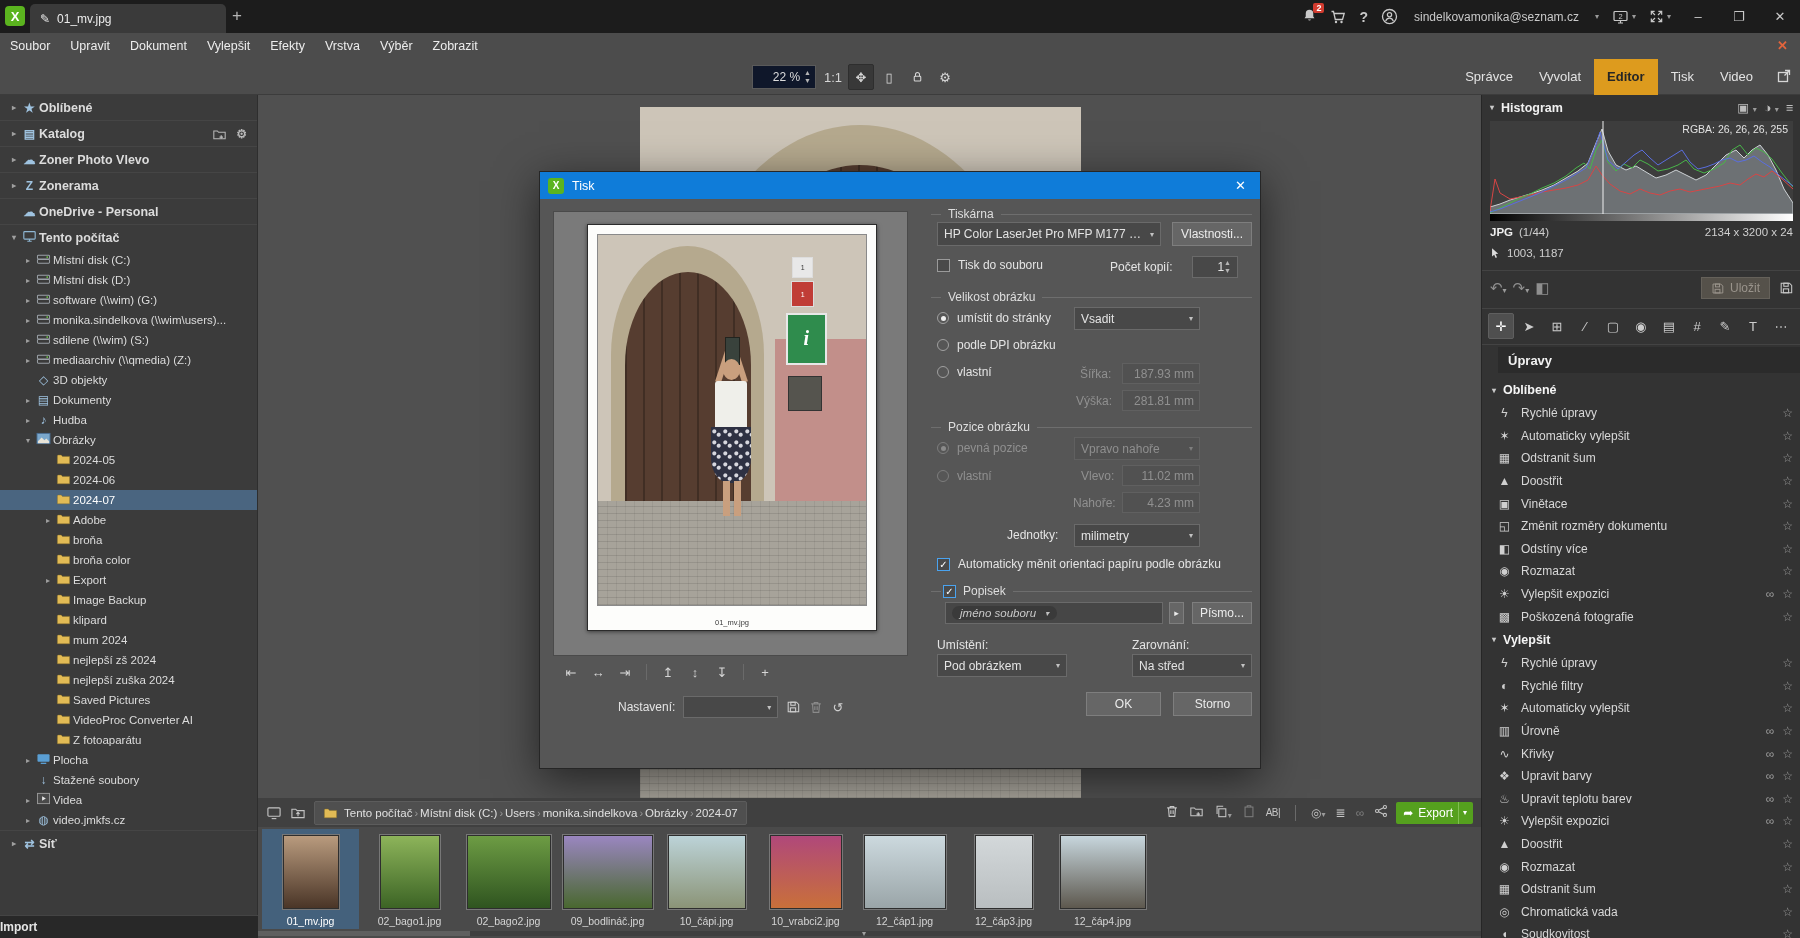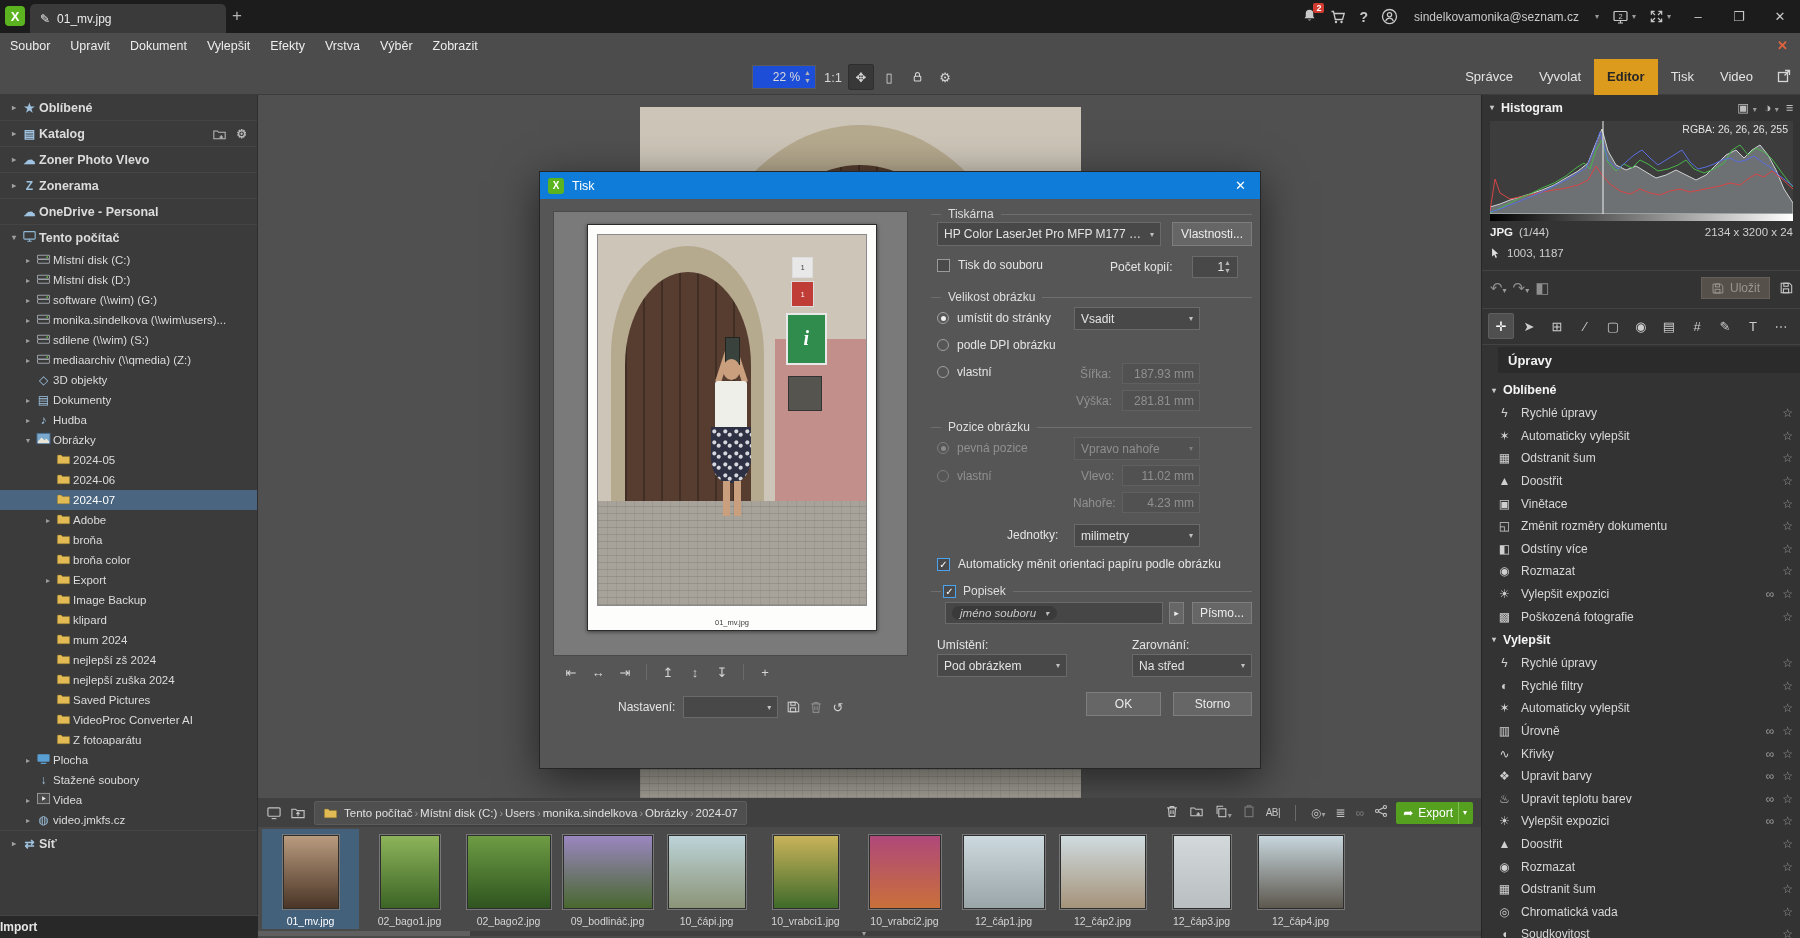--- a/index.html
+++ b/index.html
@@ -25,21 +25,21 @@
   #menubar{left:0;top:33px;width:1800px;height:26px;background:#4c4c4c;display:flex;align-items:center;}
   .mitem{padding:0 10px;line-height:26px;color:#ededed;font-size:12.5px;}
   #close-doc{position:absolute;right:12px;top:33px;line-height:26px;color:#e2643c;font-size:13px;font-weight:bold;}
   
   #toolbar{left:0;top:59px;width:1800px;height:36px;background:#4c4c4c;border-bottom:1px solid #3c3c3c;box-sizing:border-box;}
   #search-box{left:0;top:59px;width:258px;height:36px;background:#3a3a3a;display:flex;align-items:center;}
   #search-box input{flex:1;background:transparent;border:none;outline:none;color:#cfcfcf;
          font-family:"Liberation Sans",sans-serif;font-size:12px;padding:0 8px;}
   #search-box input::placeholder{color:#8f8f8f;}
   #zoom-cluster{left:752px;top:64px;height:26px;display:flex;align-items:center;gap:4px;}
-  #zoom-field{width:64px;height:24px;background:#1d4ed8;border:1px solid #5a5a5a;display:flex;
+  #zoom-field{width:64px;height:24px;background:#0f172a;border:1px solid #5a5a5a;display:flex;
         align-items:center;justify-content:flex-end;padding:0 4px;color:#dcdcdc;gap:4px;box-sizing:border-box;}
   .stepper{display:flex;flex-direction:column;font-size:7px;color:#b5b5b5;line-height:1.1;}
   .tbtn{width:26px;height:26px;display:flex;align-items:center;justify-content:center;color:#d6d6d6;
         font-size:13px;border-radius:2px;}
   .tbtn.active{background:#383838;border:1px solid #2e2e2e;box-sizing:border-box;}
   #modes{right:34px;top:59px;height:36px;display:flex;align-items:center;}
   .mode{padding:0 13px;line-height:36px;color:#e3e3e3;font-size:13px;}
   .mode.active{background:#dd9b1e;color:#262626;font-weight:bold;}
   #ext-icon{position:absolute;right:8px;top:68px;color:#d6d6d6;}
   
@@ -1090,36 +1090,28 @@
         </div>
         <div class="thumb">
           <div class="timg" style="width:88px;background:linear-gradient(180deg,#9a86c0,#49682f);"></div>
           <div class="tname">09_bodlináč.jpg</div>
         </div>
         <div class="thumb">
           <div class="timg" style="width:76px;background:linear-gradient(180deg,#bcd3d8,#8b9477);"></div>
           <div class="tname">10_čápi.jpg</div>
         </div>
         <div class="thumb">
-          <div class="timg" style="width:64px;background:linear-gradient(180deg,#c9b35a,#3f6b2a);"></div>
-          <div class="tname">10_vrabci1.jpg</div>
-        </div>
-        <div class="thumb">
           <div class="timg" style="width:70px;background:linear-gradient(180deg,#b0487a,#c9703a);"></div>
           <div class="tname">10_vrabci2.jpg</div>
         </div>
         <div class="thumb">
           <div class="timg" style="width:80px;background:linear-gradient(180deg,#ccd9de,#9aa5a8);"></div>
           <div class="tname">12_čáp1.jpg</div>
         </div>
         <div class="thumb">
-          <div class="timg" style="width:84px;background:linear-gradient(180deg,#cfdbdf,#a5937a);"></div>
-          <div class="tname">12_čáp2.jpg</div>
-        </div>
-        <div class="thumb">
           <div class="timg" style="width:56px;background:linear-gradient(180deg,#d3d8da,#b9bec0);"></div>
           <div class="tname">12_čáp3.jpg</div>
         </div>
         <div class="thumb">
           <div class="timg" style="width:84px;background:linear-gradient(180deg,#c7d6dd,#5d584e);"></div>
           <div class="tname">12_čáp4.jpg</div>
         </div>
       </div>
     <div id="strip-scroll">
         <div id="strip-thumb"></div>

